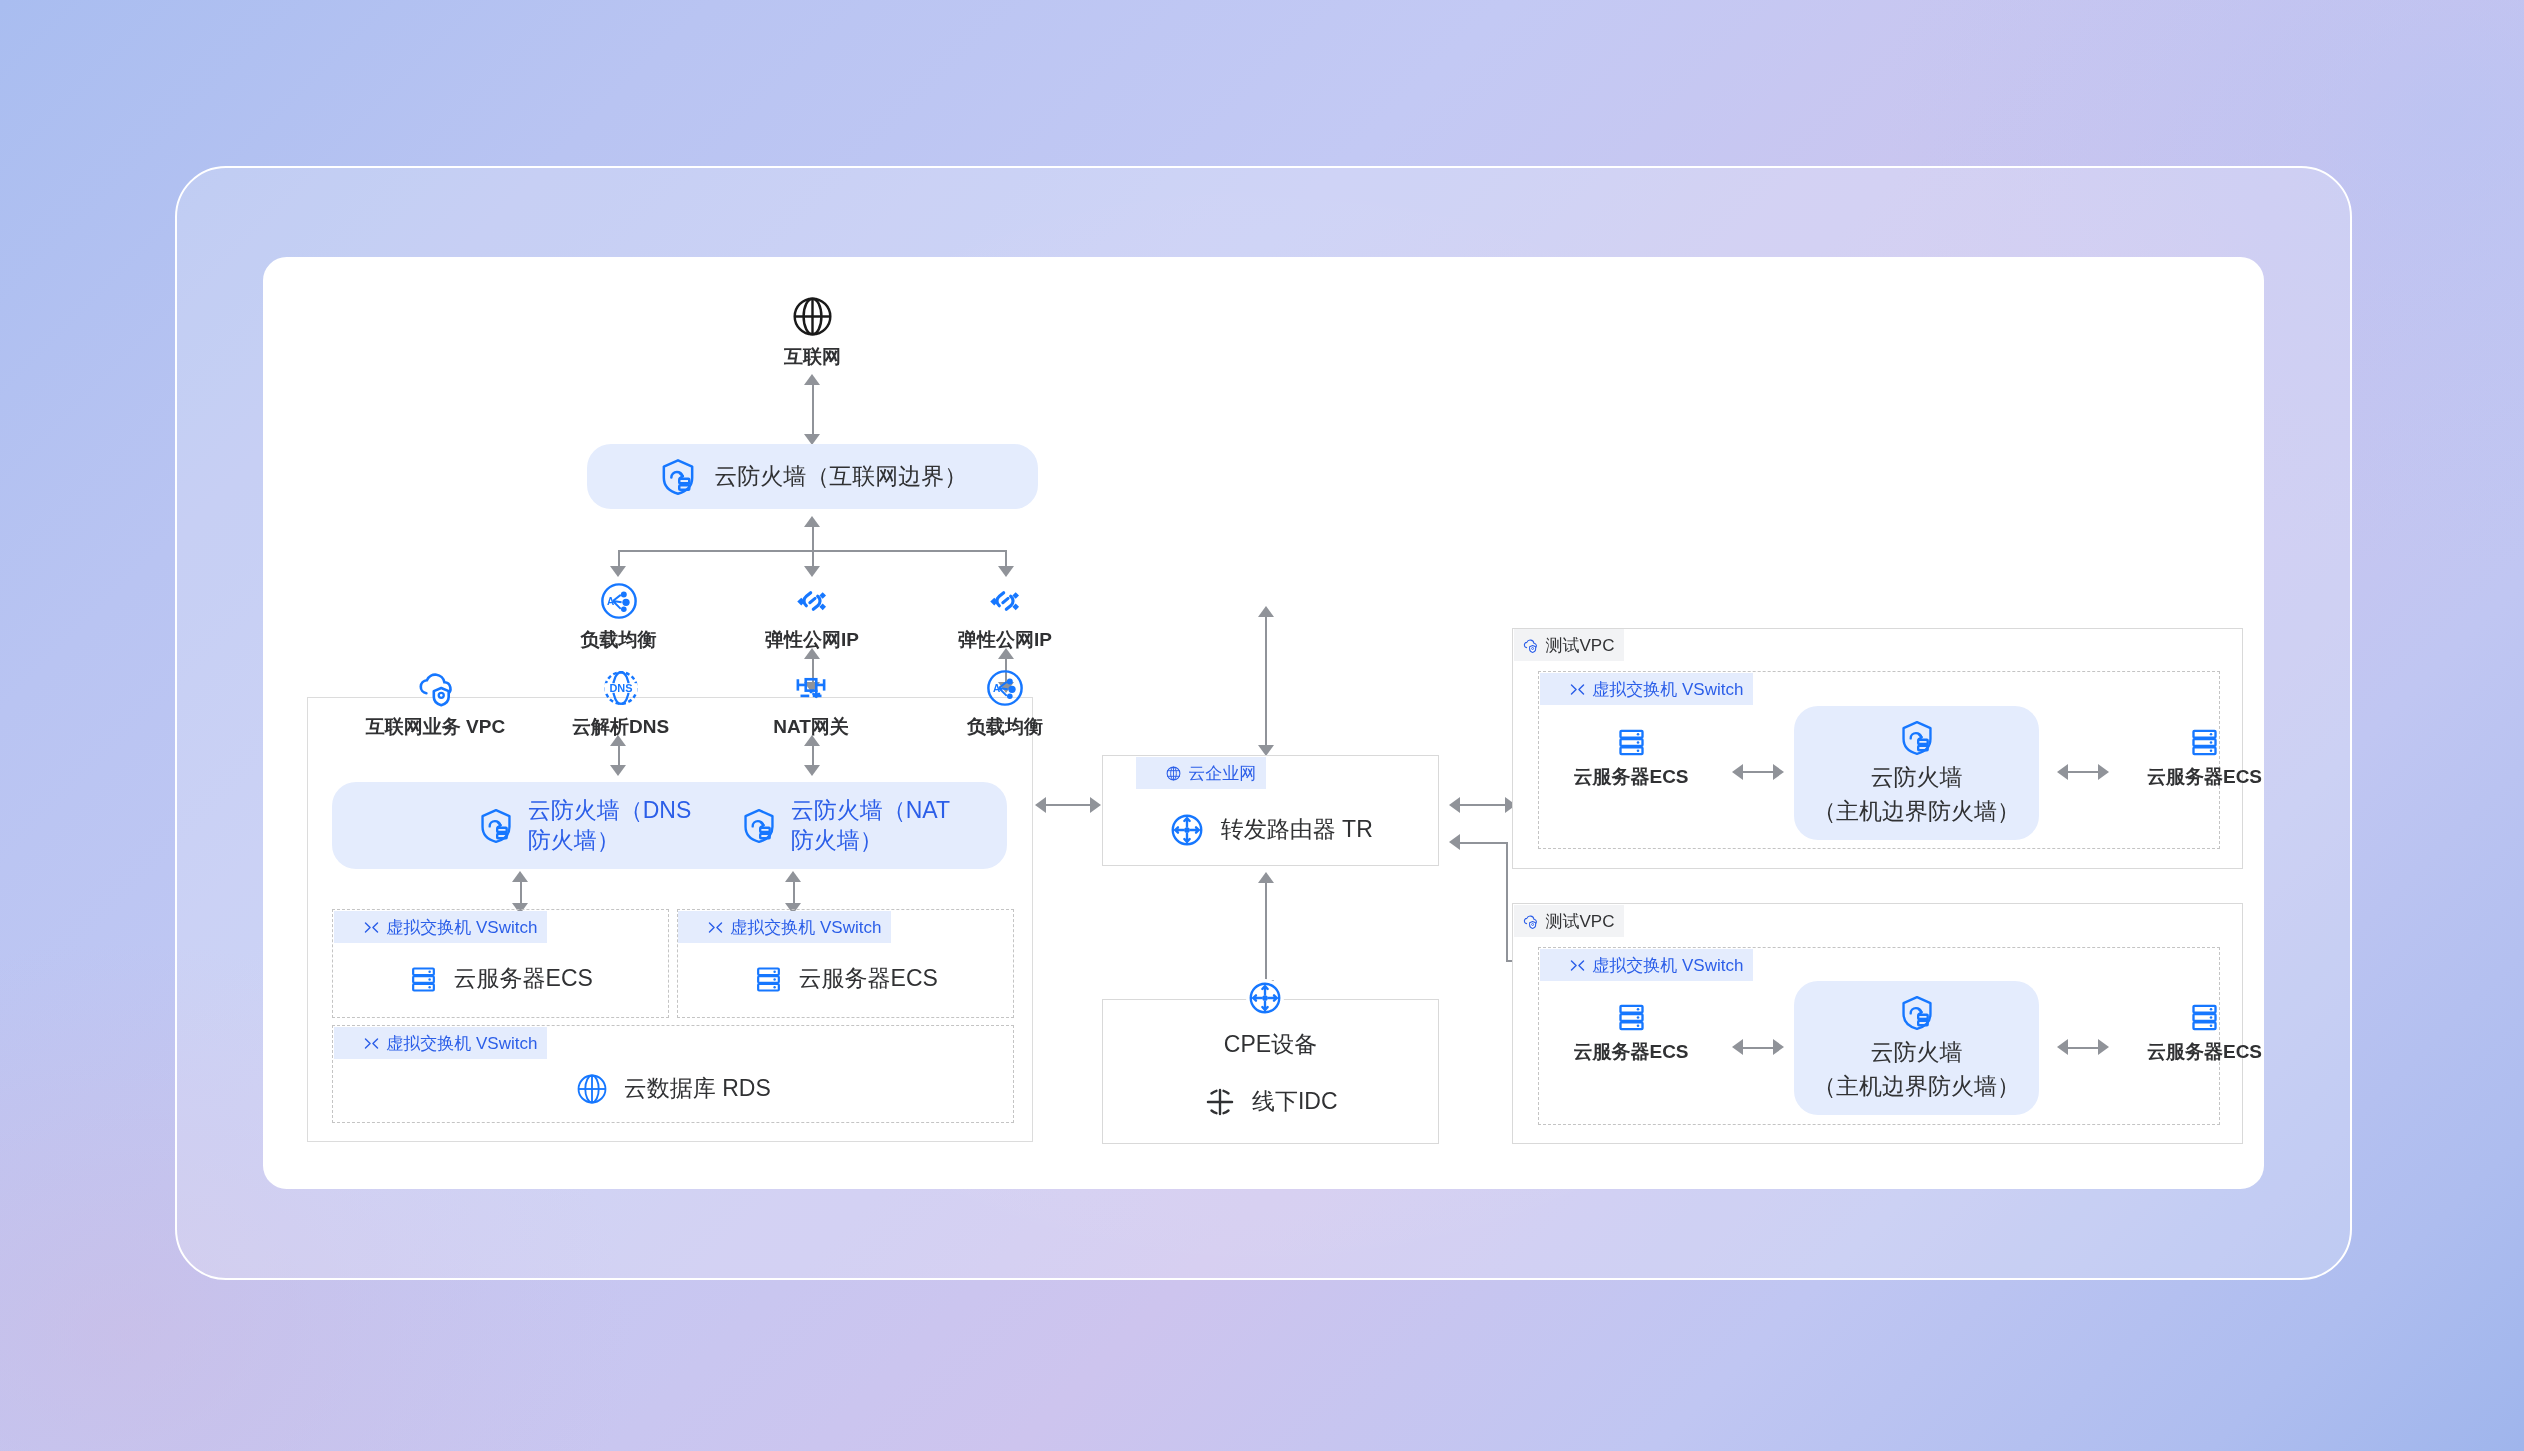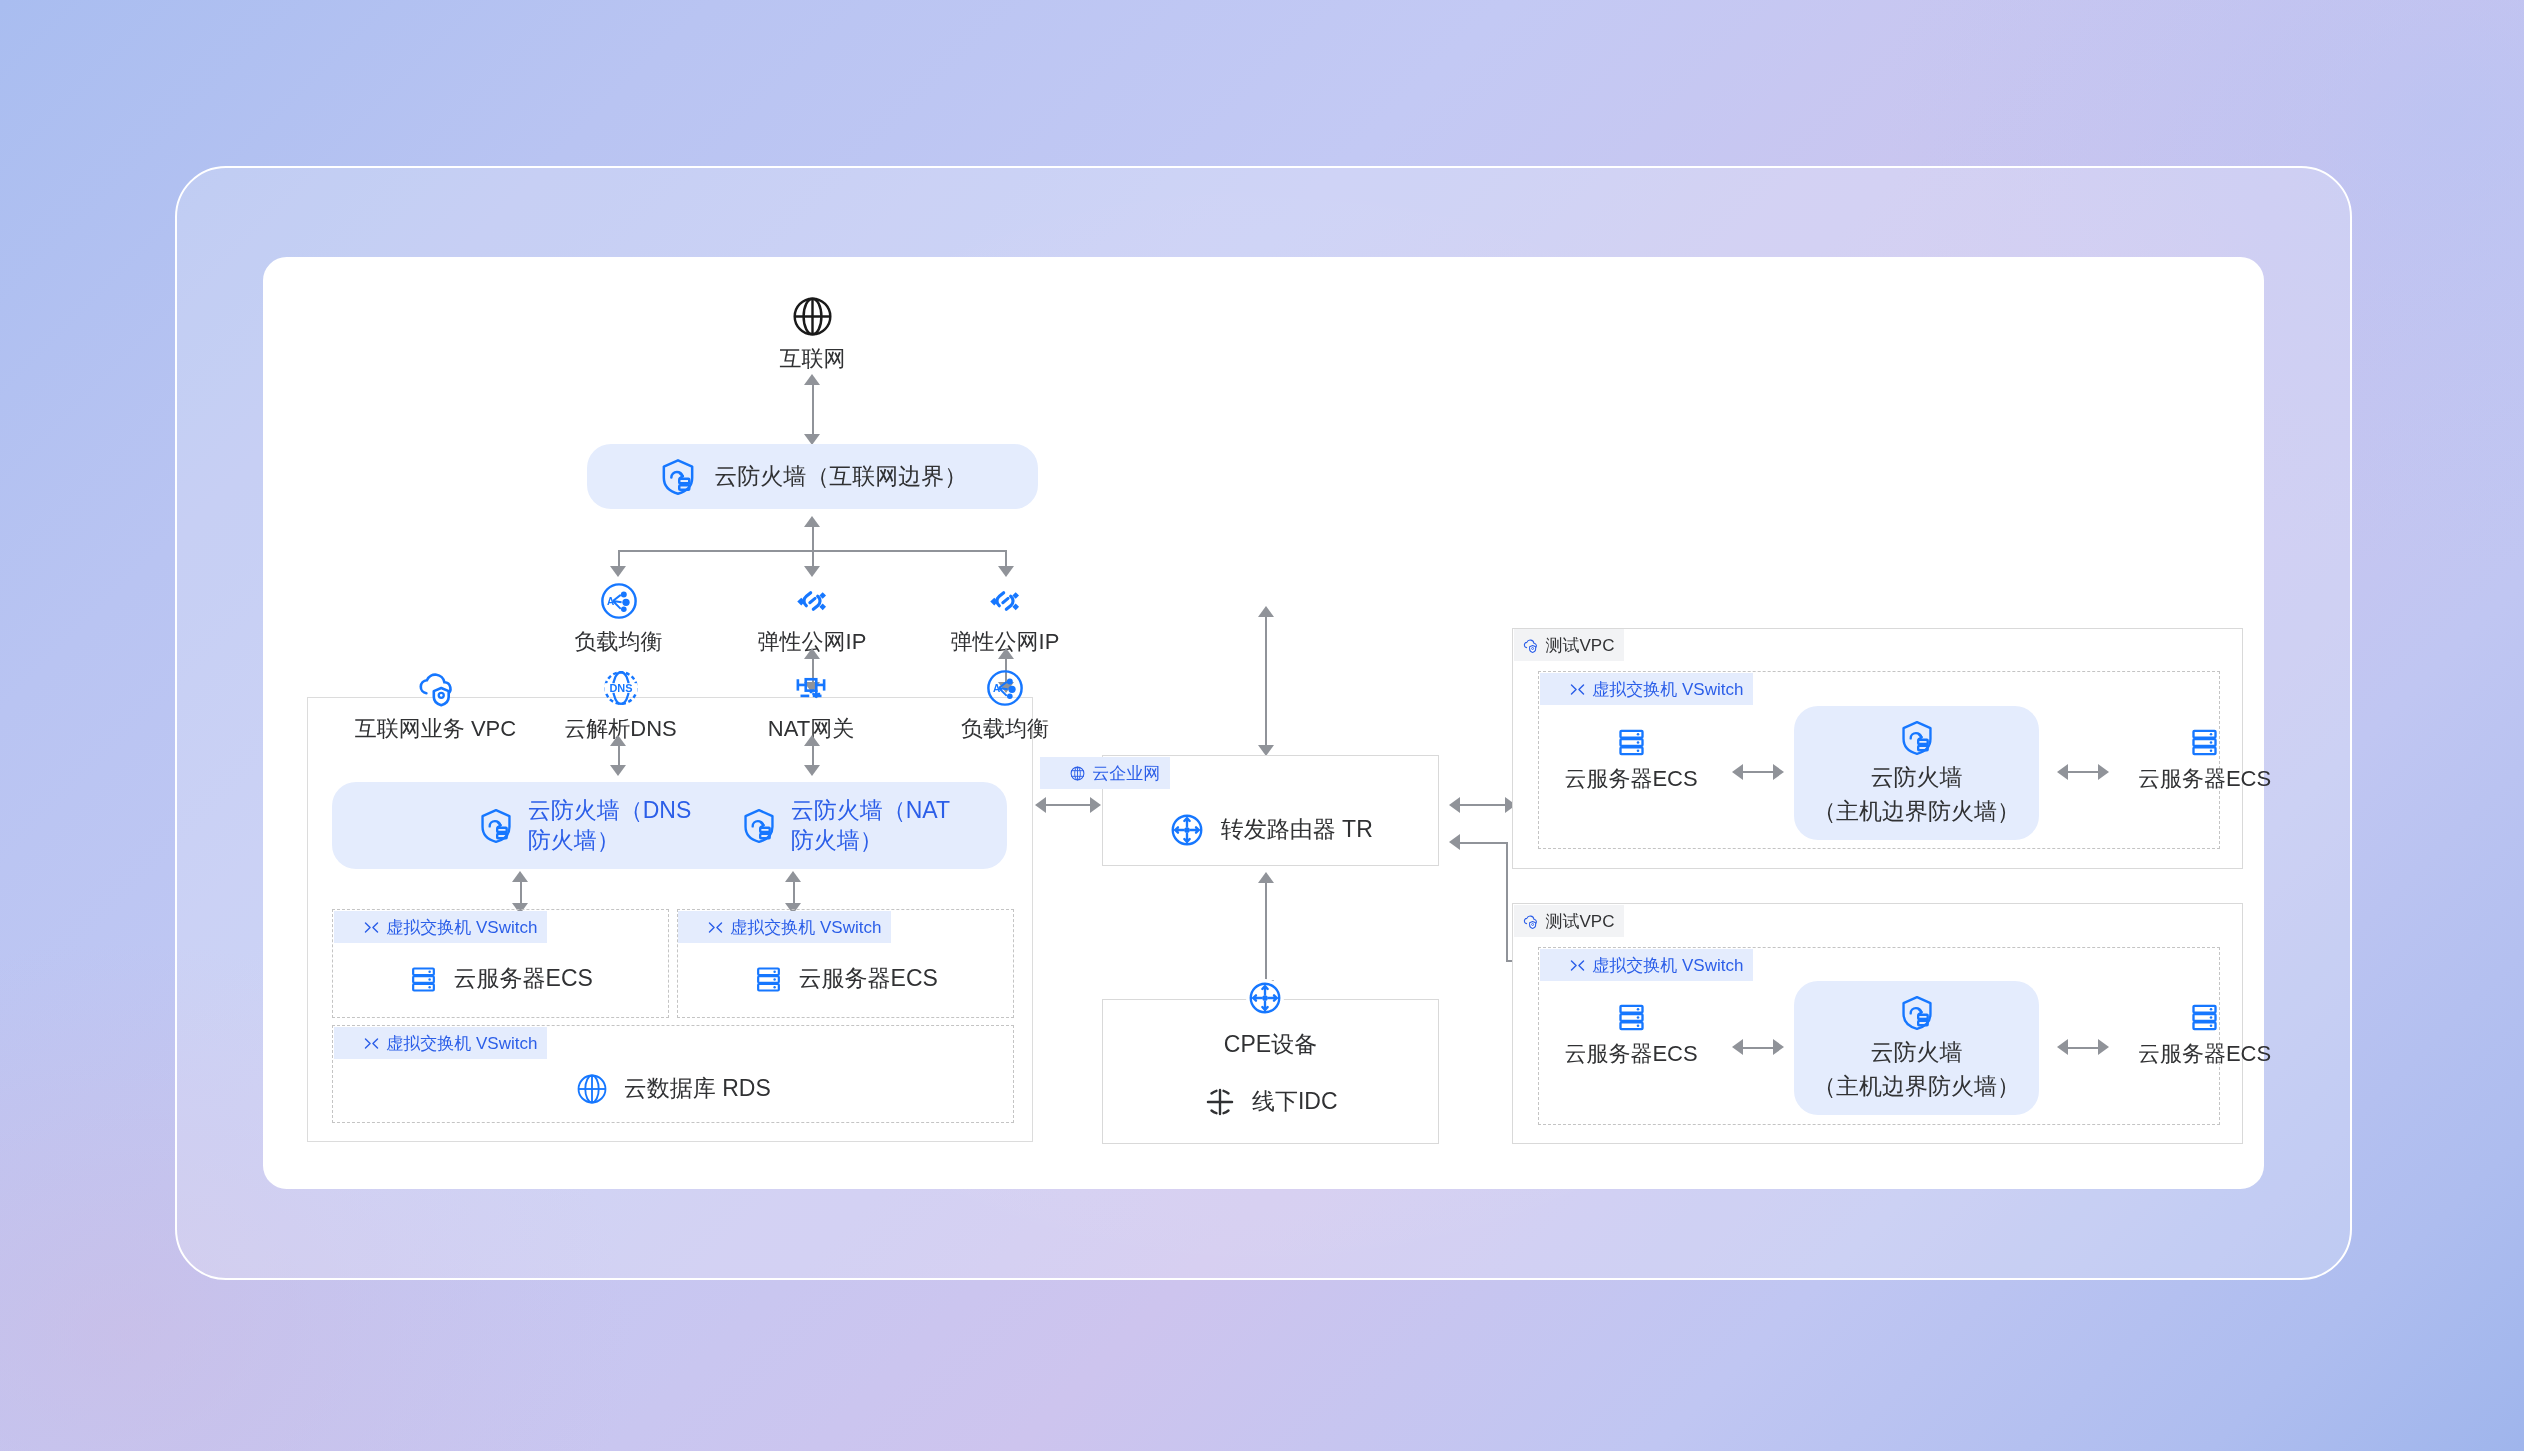--- a/index.html
+++ b/index.html
@@ -34,21 +34,21 @@
   }
 
   .canvas { position: absolute; left: 0; top: 0; width: 2525px; height: 1451px; }
 
   
   .lbl { color: #303133; font-size: 23px; line-height: 1.28; white-space: nowrap; }
   .lbl-c { text-align: center; }
 
   
   .node { position: absolute; display: flex; flex-direction: column; align-items: center; gap: 6.3px; }
-  .node .lbl { font-size: 22px; }
+  .node .lbl { font-size: 19px; font-weight: bold; }
 
   
   .fw-band {
     position: absolute;
     background: #e4ecfd;
     display: flex; align-items: center; justify-content: center;
     gap: 16.3px;
     border-radius: 24px;
   }
   .fw-band .fw-text { color: #2b5ee8; font-size: 23px; line-height: 1.3; }
@@ -403,21 +403,21 @@
     </span>
     <span class="lbl">云数据库 RDS</span>
   </div>
 
 
   <div class="ah up" style="left:1258px; top:606px;"></div>
   <div class="ln v" style="left:1265px; top:615px; height:132px;"></div>
   <div class="ah down" style="left:1258px; top:745px;"></div>
 
   <div class="plain-box" style="left:1102px; top:755px; width:337px; height:111px;"></div>
-  <div class="chip blue" style="left:1040px; top:757px;">
+  <div class="chip blue" style="left:1136px; top:757px;">
     <span>
       <svg class="ic" width="17" height="17" style="color:#2b5ee8" viewBox="0 0 19 19">
           <use href="#sym-cen"></use>
         </svg>
     </span>
     <span>云企业网</span>
   </div>
   <div style="position:absolute; left:1102px; top:796px; width:337px; height:67px; display:flex; align-items:center; justify-content:center; gap:14.5px;">
     <span>
       <svg class="ic" width="38" height="38" style="color:#1677ff" viewBox="0 0 42 42">

